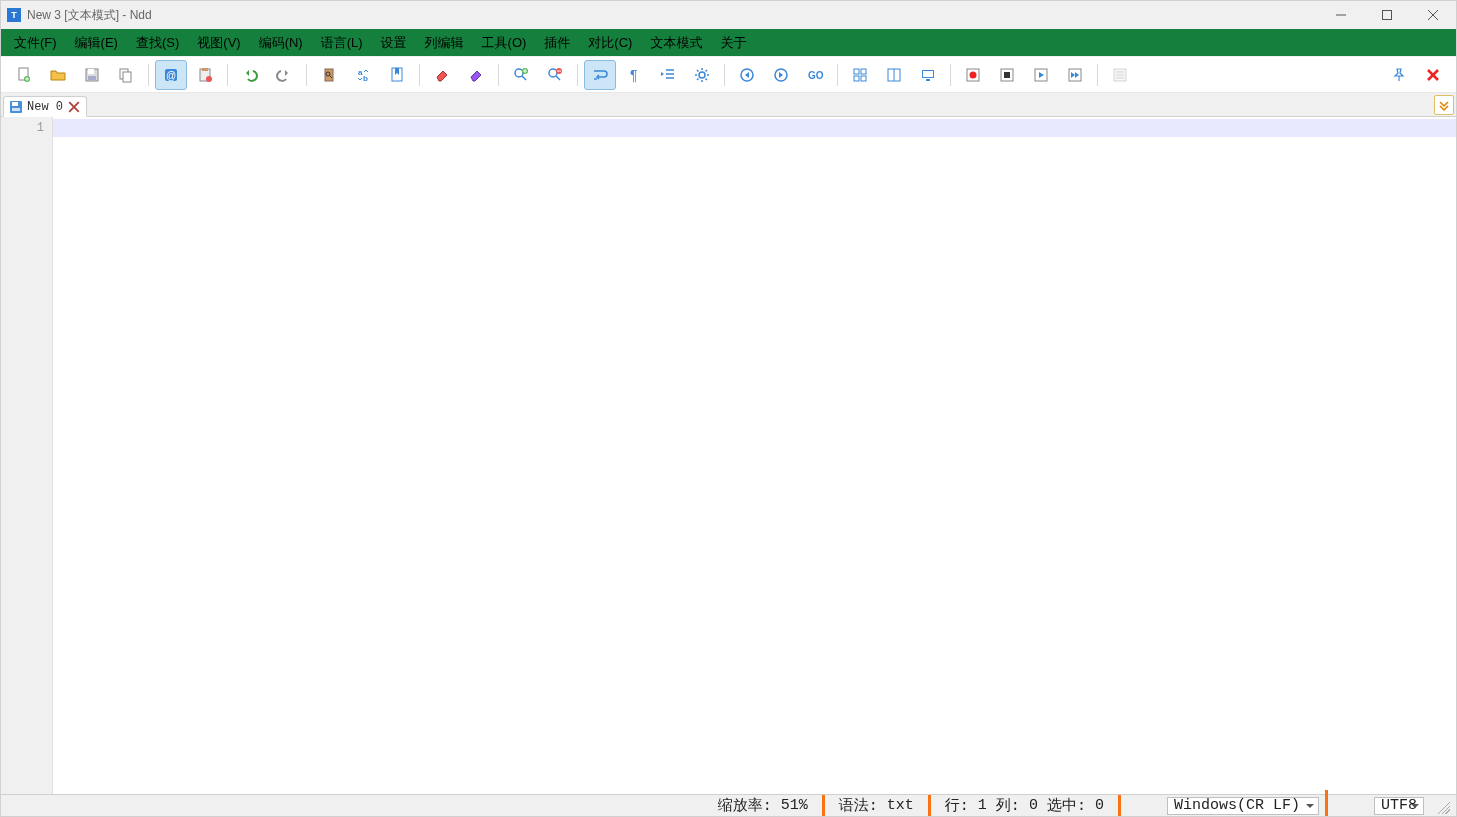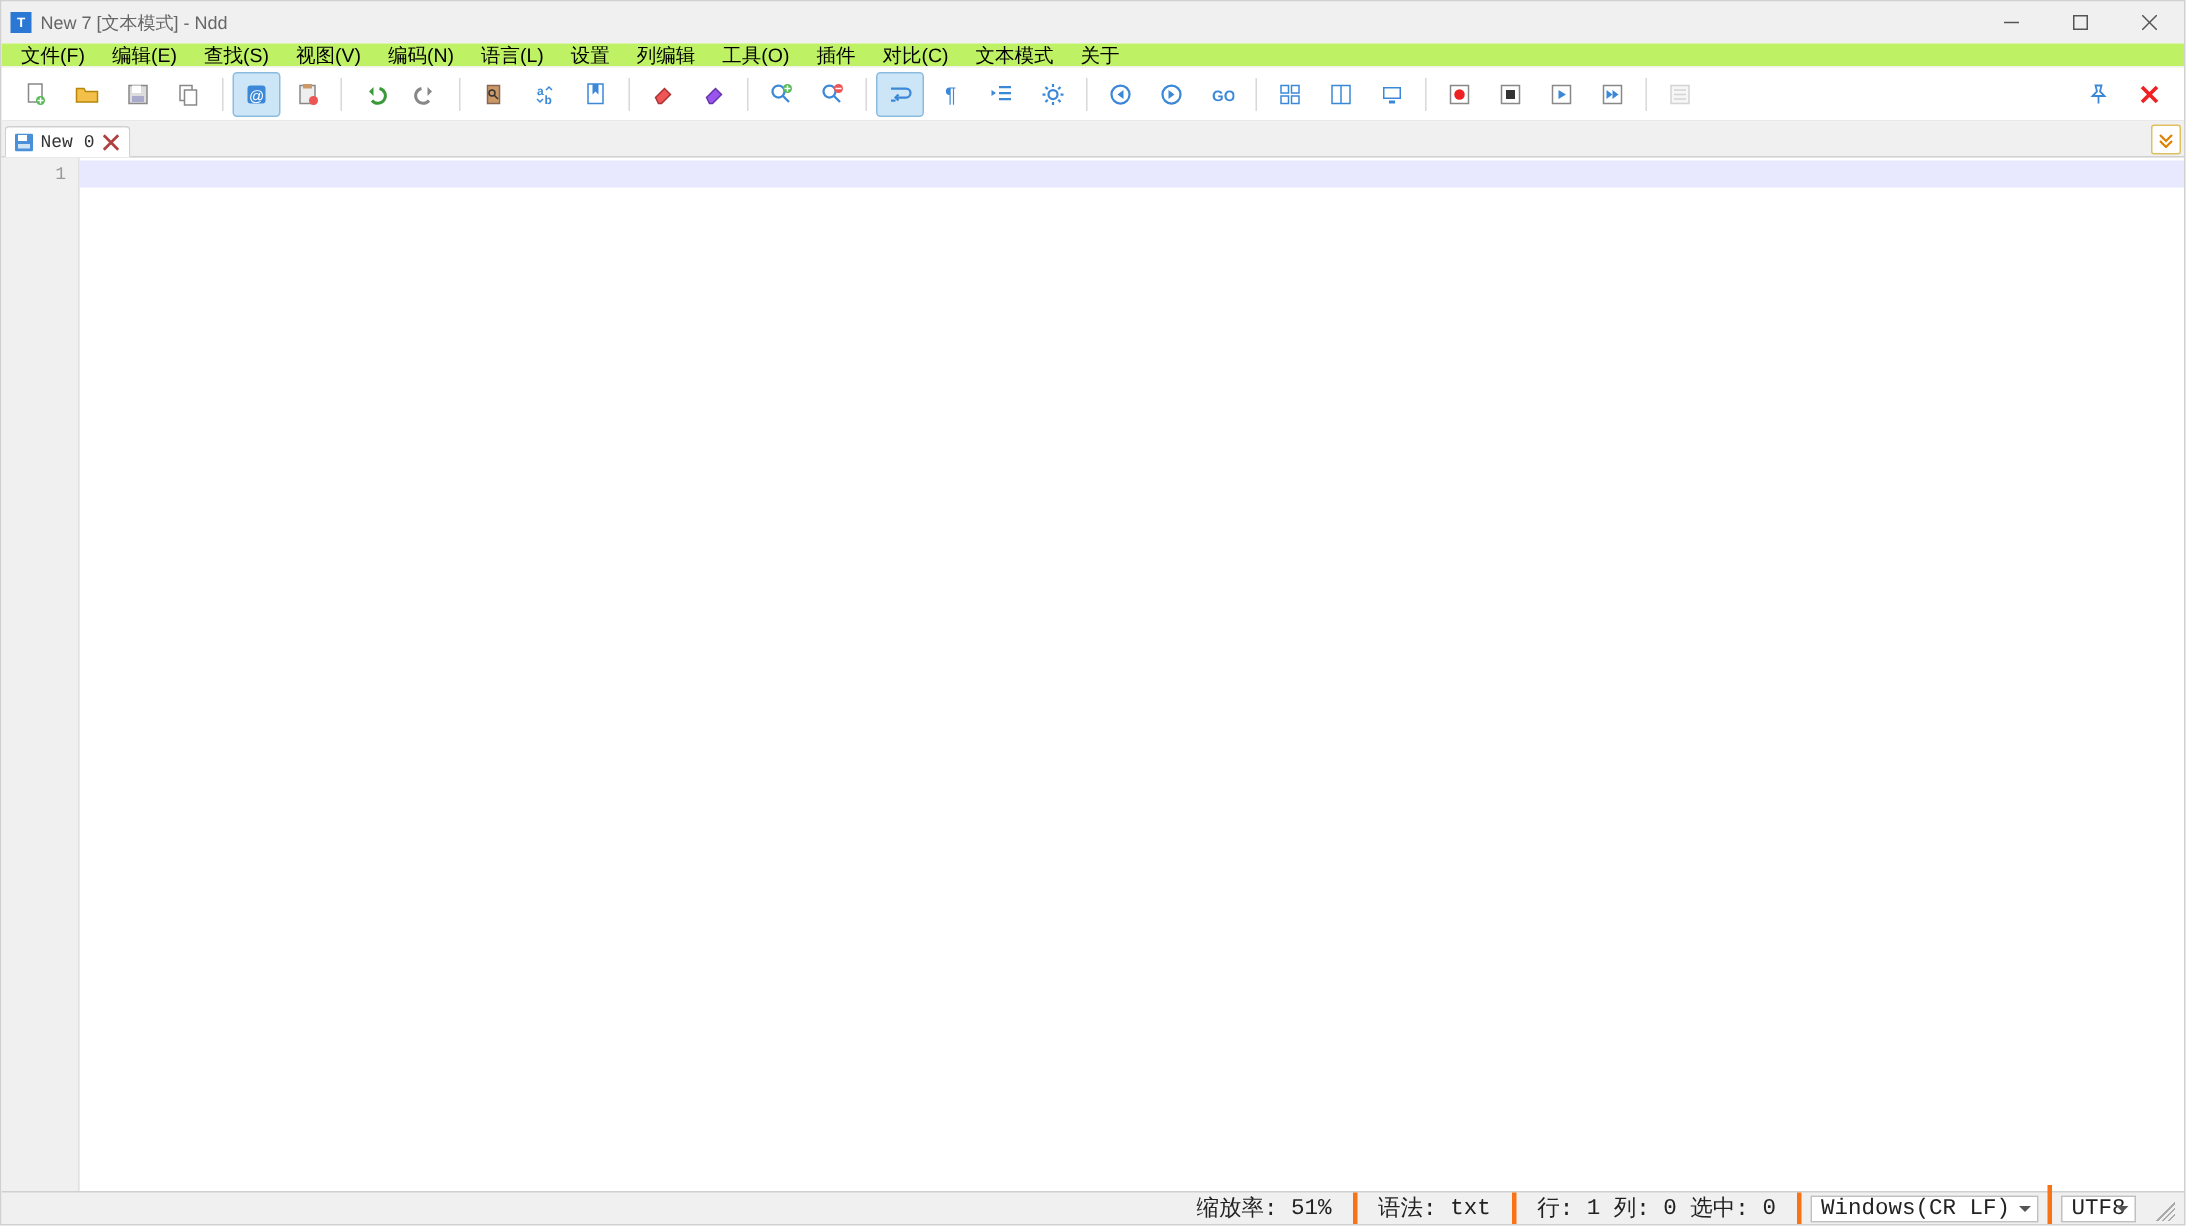--- a/index.html
+++ b/index.html
@@ -39,22 +39,22 @@
 .titlebar .spacer { flex: 1; }
 .win-controls { display: flex; }
 .win-btn {
   width: 46px; height: 28px;
   display: flex; align-items: center; justify-content: center;
   color: #555;
 }
 .win-btn svg { width: 10px; height: 10px; }
 
 .menubar {
-  height: 16px;
-  background: #bef264;
+  height: 28px;
+  background: #15803d;
   display: flex;
   align-items: center;
   padding: 0 4px;
   font-size: 13px;
   color: #000;
   border-bottom: 1px solid #f0f0f0;
 }
 .menu-item { padding: 4px 9px; cursor: default; }
 
 .toolbar {
@@ -173,41 +173,42 @@
 }
 .status-cell:first-child { border-left: none; }
 .status-select {
   border: 1px solid #c0c0c0;
   background: #fff;
   padding: 0 18px 0 6px;
   height: 18px;
   display: flex; align-items: center;
   position: relative;
   font-family: "Courier New", monospace;
+  margin-left: 40px;
 }
 .status-select::after {
   content: "";
   position: absolute; right: 4px; top: 6px;
   border: 4px solid transparent;
   border-top-color: #555;
 }
 .grip {
   width: 16px; height: 16px; margin-left: 4px;
   background:
     linear-gradient(135deg, transparent 0, transparent 60%, #aaa 60%, #aaa 65%, transparent 65%,
                     transparent 72%, #aaa 72%, #aaa 77%, transparent 77%,
                     transparent 84%, #aaa 84%, #aaa 89%, transparent 89%);
 }
 </style>
 </head>
 <body>
 
 <div class="titlebar">
   <span class="app-icon">T</span>
-  <span class="title">New 7 [文本模式] - Ndd</span>
+  <span class="title">New 3 [文本模式] - Ndd</span>
   <span class="spacer"></span>
   <div class="win-controls">
     <div class="win-btn">
       <svg viewBox="0 0 10 10">
           <line x1="0" y1="5" x2="10" y2="5" stroke="currentColor" stroke-width="1"></line>
         </svg>
     </div>
     <div class="win-btn">
       <svg viewBox="0 0 10 10">
           <rect x="0.5" y="0.5" width="9" height="9" fill="none" stroke="currentColor" stroke-width="1"></rect>

